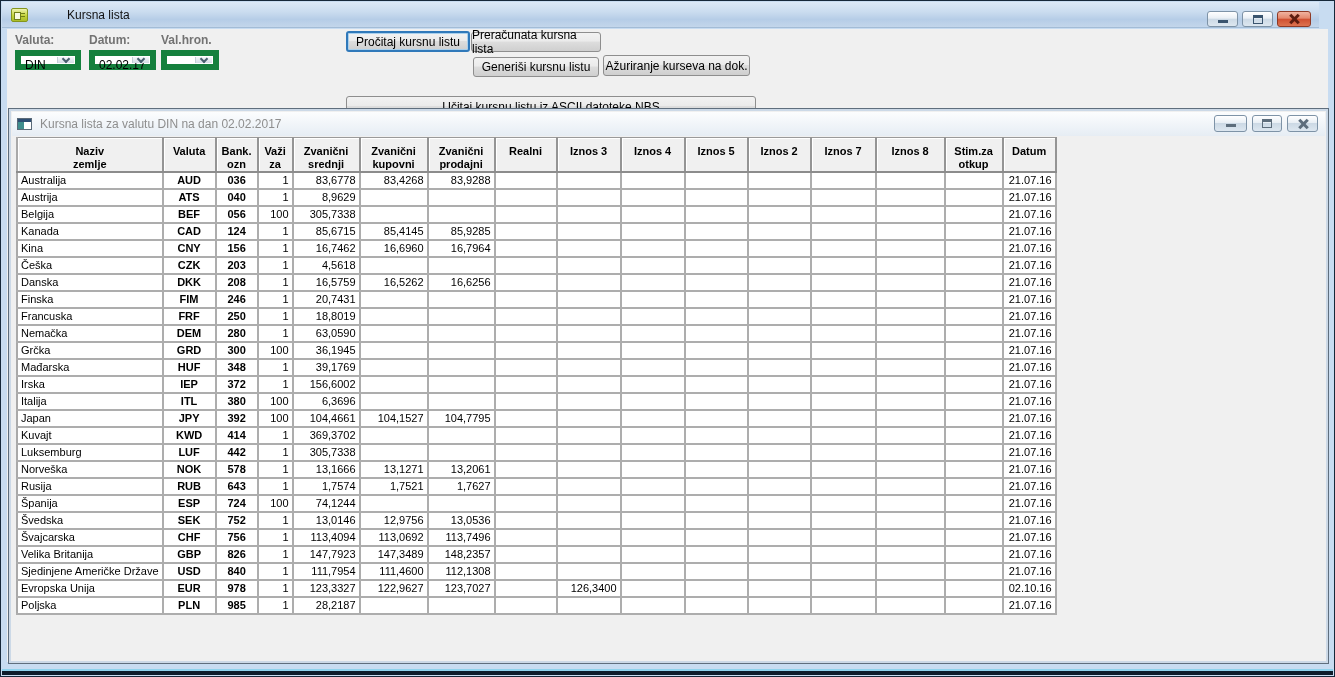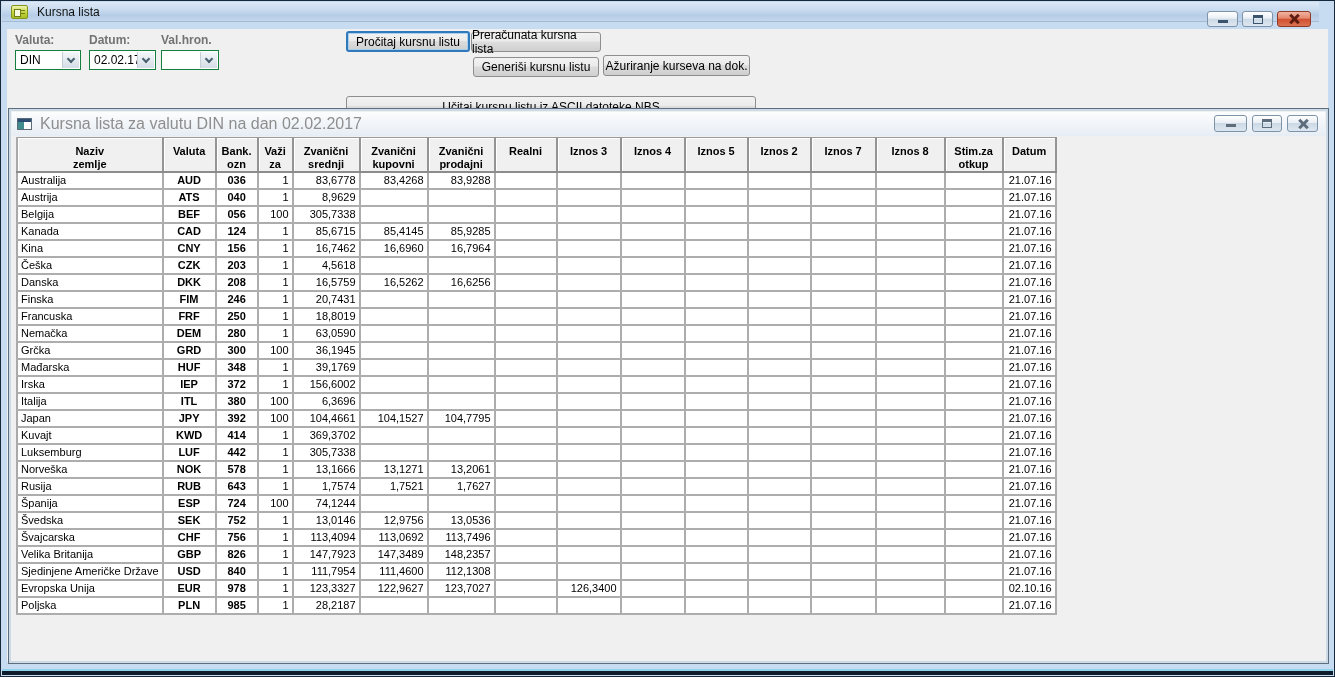--- a/index.html
+++ b/index.html
@@ -2,23 +2,23 @@
 <html><head>
 <meta charset="utf-8">
 <style>
   * { margin:0; padding:0; box-sizing:border-box; }
   html,body { width:1335px; height:677px; font-family:"Liberation Sans", sans-serif; }
 
   .window { position:relative; width:1335px; height:677px; border:1px solid #16283a;
             background:#c8dcf1; overflow:hidden; }
 
   
-  .titlebar { position:absolute; left:1px; top:1px; right:15px; height:20px;
+  .titlebar { position:absolute; left:1px; top:1px; right:15px; height:26px;
               background:linear-gradient(#dce9f7, #cadcef 40%, #b6cde7 70%, #c3d6eb);
-              border-bottom:1px solid #a3bcd6; display:flex; align-items:center; }
+              border-bottom:1px solid #a3bcd6; display:flex; align-items:center;gap:30px; }
   .app-icon { position:relative; width:17px; height:14px; margin:0 9px 0 9px;
               background:linear-gradient(#eef3b0, #c4d43b 55%, #aabd2a);
               border:1px solid #84951d; border-radius:2px; }
   .app-icon::before { content:''; position:absolute; left:2px; top:3px; width:5px; height:6px;
               background:#f7fae0; border:1px solid #6f7f18; }
   .app-icon::after { content:''; position:absolute; right:2px; top:4px; width:5px; height:1px;
               background:#6f7f18; box-shadow:0 3px 0 #6f7f18; }
   .title-text { font-size:12px; color:#111; }
 
   .win-controls { position:absolute; right:8px; top:9px; display:flex; gap:4px; }
@@ -39,21 +39,21 @@
   .glyph-min.gray { background:#5d6d7c; }
   .glyph-max.gray { border-color:#5d6d7c; border-top-color:#5d6d7c; }
 
   
   .frame-bottom { position:absolute; left:1px; right:1px; bottom:1px; height:13px;
           background:linear-gradient(#c8dcf1 0 7px, #8ed2ec 7px 9px, #0e1c2b 9px 13px); }
   .client { position:absolute; left:6px; top:28px; right:6px; bottom:14px; background:#f0f0f0; }
 
   
   .fld-label { position:absolute; font-size:12px; font-weight:bold; color:#737373; }
-  .combo { position:absolute; height:20px; background:#fff; border:1px solid #15803d; }
+  .combo { position:absolute; height:20px; background:#fff; border:6px solid #15803d; }
   .combo-value { position:absolute; left:4px; top:2px; font-size:12px; line-height:15px; color:#000; }
   .combo-btn { position:absolute; right:1px; top:1px; bottom:1px; width:17px;
           background:linear-gradient(#f4f7fa, #e4eaf0 50%, #d5dde5);
           border-left:1px solid #c3cdd6; display:flex; align-items:center; justify-content:center; }
   .chevron { width:6px; height:6px; border-right:2px solid #49606f; border-bottom:2px solid #49606f;
           transform:rotate(45deg); margin-top:-3px; }
 
   .btn { position:absolute; border:1px solid #8e8e8e; border-radius:3px; font-size:12px;
           color:#000; display:flex; align-items:center; justify-content:center;
           background:linear-gradient(#f2f2f2, #ebebeb 45%, #dddddd 50%, #cfcfcf); cursor:default; }
@@ -62,21 +62,21 @@
   
   .child-window { position:absolute; left:1px; top:79px; width:1321px; height:556px;
           border:1px solid #5f6e7d; background:#f0f0f0;
           box-shadow:inset 0 0 0 2px #ccd9e7; }
   .child-titlebar { position:absolute; left:3px; top:3px; right:3px; height:24px;
           background:linear-gradient(#fcfdfe, #e6edf4); display:flex; align-items:center; }
   .child-icon { position:relative; width:15px; height:12px; margin:0 8px 0 5px;
           border:1px solid #5a6a78; background:#fff; }
   .child-icon::before { content:''; position:absolute; left:0; top:0; right:0; height:3px; background:#2d4e74; }
   .child-icon::after { content:''; position:absolute; left:0; top:3px; width:6px; bottom:0; background:#3f8d8d; }
-  .child-title { font-size:16px; color:#8e8e8e; }
+  .child-title { font-size:12px; color:#8e8e8e; }
   .child-controls { position:absolute; right:7px; top:3px; display:flex; gap:5px; }
   .child-client { position:absolute; left:3px; top:27px; right:3px; bottom:3px;
           background:#f0f0f0; overflow:hidden; }
 
   
   table.grid { border-collapse:collapse; table-layout:fixed; margin:1px 0 0 4px;
           border-left:2px solid #a9a9a9; border-top:1px solid #9a9a9a; background:#f0f0f0; }
   table.grid th { background:#f0f0f0; font-size:11px; font-weight:bold; line-height:13px;
           text-align:center; vertical-align:top; white-space:pre-line; padding:7px 1px 0 1px;
           height:29px; border-right:2px solid #949494; border-bottom:2px solid #8c8c8c;

